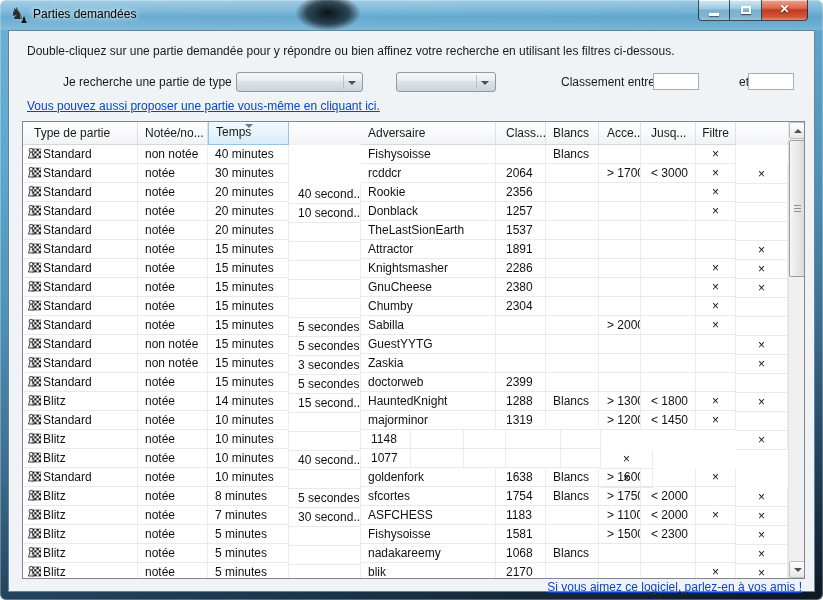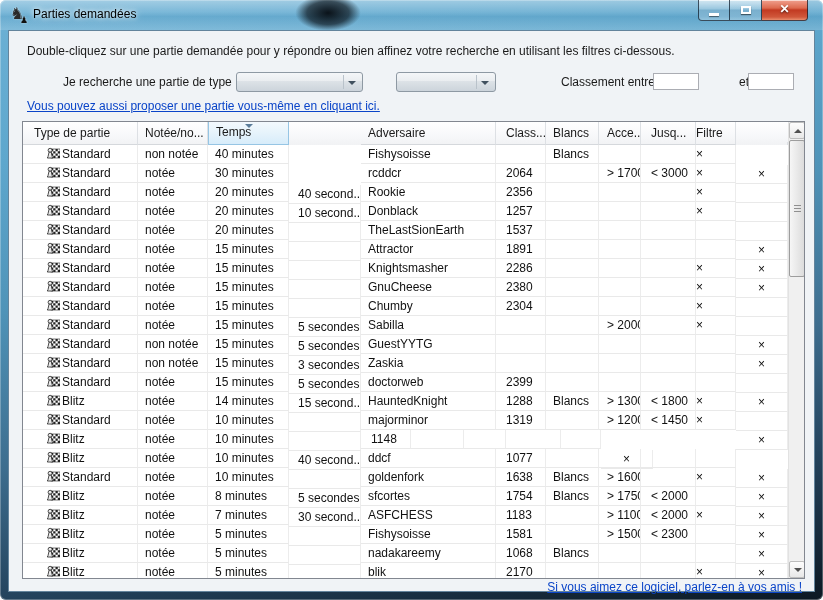--- a/index.html
+++ b/index.html
@@ -47,24 +47,24 @@
   .listview { position:absolute; left:13px; top:90px; width:783px; height:458px; background:#fff; border:1px solid #828790; overflow:hidden; }
   .lv-header { position:absolute; left:0; top:0; height:23px; width:765px; display:flex; background:linear-gradient(180deg,#ffffff 0%,#f7f8fa 60%,#f1f2f4 100%); }
   .hcell { height:23px; border-right:1px solid #dde0e4; border-bottom:1px solid #d5d8dc; font-size:12px; color:#1a1a1a; line-height:22px; padding-left:7px; position:relative; white-space:nowrap; overflow:hidden; cursor:default; }
   .hcell.first { padding-left:11px; }
   .hcell.sorted { background:linear-gradient(180deg,#f3f9fd 0%,#e6f3fb 50%,#d7ecfa 100%); border:1px solid #96c5e4; border-top:none; line-height:21px; }
   .sort-arrow { position:absolute; top:2px; left:50%; margin-left:-4px; width:0; height:0;
     border-left:4px solid transparent; border-right:4px solid transparent; border-top:4px solid #5b7c99; }
   .lv-body { position:absolute; left:0; top:23px; width:765px; }
   .lv-row { display:flex; height:19px; background:#fff; }
   .cell { height:19px; border-right:1px solid #ececec; border-bottom:1px solid #e9e9e9; font-size:12px; color:#111; line-height:18px; padding-left:7px; white-space:nowrap; overflow:hidden; }
-  .c0 { width:115px; padding-left:20px; } .c1 { width:70px; } .c2 { width:81px; }
+  .c0 { width:115px; padding-left:1px; } .c1 { width:70px; } .c2 { width:81px; }
   .c3 { width:72px; padding-left:9px;margin-top:40px; } .c4 { width:135px; } .c5 { width:50px; padding-left:10px; }
   .c6 { width:53px; } .c7 { width:42px; padding-left:8px; } .c8 { width:55px; padding-left:10px; }
-  .c9 { width:40px; padding-left:0; text-align:left; } .c10 { width:52px; padding-left:0; text-align:center;margin-top:20px; }
+  .c9 { width:40px; padding-left:0; text-align:center; } .c10 { width:52px; padding-left:0; text-align:center;margin-top:20px; }
   .pawn { display:inline-block; width:14px; height:14px; vertical-align:-2px; margin:0 2px 0 3px; }
   
   .vscroll { position:absolute; right:0; top:0; width:16px; height:456px; background:#f0f0f0; border-left:1px solid #e2e2e2; }
   .sb-btn { position:absolute; left:0; width:16px; height:17px; background:linear-gradient(180deg,#fdfdfd,#e8e8e8); border:1px solid #bdbdbd; border-radius:2px; }
   .sb-up { top:0; } .sb-down { bottom:0; }
   .sb-tri-up { position:absolute; left:4px; top:6px; width:0; height:0; border-left:4px solid transparent; border-right:4px solid transparent; border-bottom:4px solid #505050; }
   .sb-tri-down { position:absolute; left:4px; top:6px; width:0; height:0; border-left:4px solid transparent; border-right:4px solid transparent; border-top:4px solid #505050; }
   .sb-thumb { position:absolute; left:0; top:18px; width:16px; height:137px; border:1px solid #9d9d9d; border-radius:2px;
     background:linear-gradient(90deg,#f6f6f6,#dcdcdc); }
   .sb-grip { position:absolute; left:4px; top:50%; margin-top:-4px; width:7px; height:8px;
@@ -570,21 +570,20 @@
                   <rect x="7.25" y="9.75" width="2.25" height="2.25"></rect>
                   <rect x="11.75" y="9.75" width="2.25" height="2.25"></rect>
                 </g>
                 <rect x="5" y="3" width="9" height="9" fill="none" stroke="#222" stroke-width="0.6"></rect>
                 <circle cx="4.1" cy="4.3" r="2" fill="#e9e9e9" stroke="#222" stroke-width="0.8"></circle>
                 <path d="M3 6.2 L5.3 6.2 L6.1 10.4 L7 12 L1.3 12 L2.1 10.4 Z" fill="#e9e9e9" stroke="#222" stroke-width="0.8"></path>
               </svg><span>Blitz</span></div>
     <div class="cell c1"><span>notée</span></div>
     <div class="cell c2"><span>10 minutes</span></div>
     <div class="cell c3"><span>5 secondes</span></div>
-    <div class="cell c4"><span>ddcf</span></div>
     <div class="cell c5"><span>1077</span></div>
     <div class="cell c6"><span></span></div>
     <div class="cell c7"><span></span></div>
     <div class="cell c8"><span></span></div>
     <div class="cell c9"><span></span></div>
     <div class="cell c10"><span>×</span></div>
   </div>
           <div class="lv-row">
     <div class="cell c0"><svg class="pawn" viewBox="0 0 14 14">
                 <g fill="#222">

